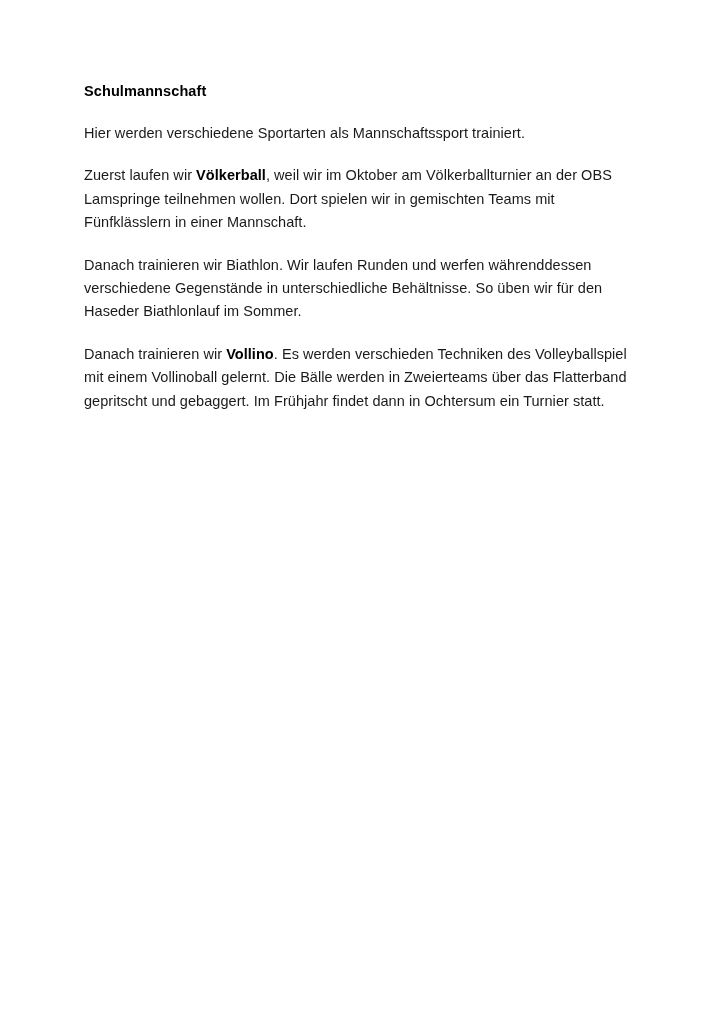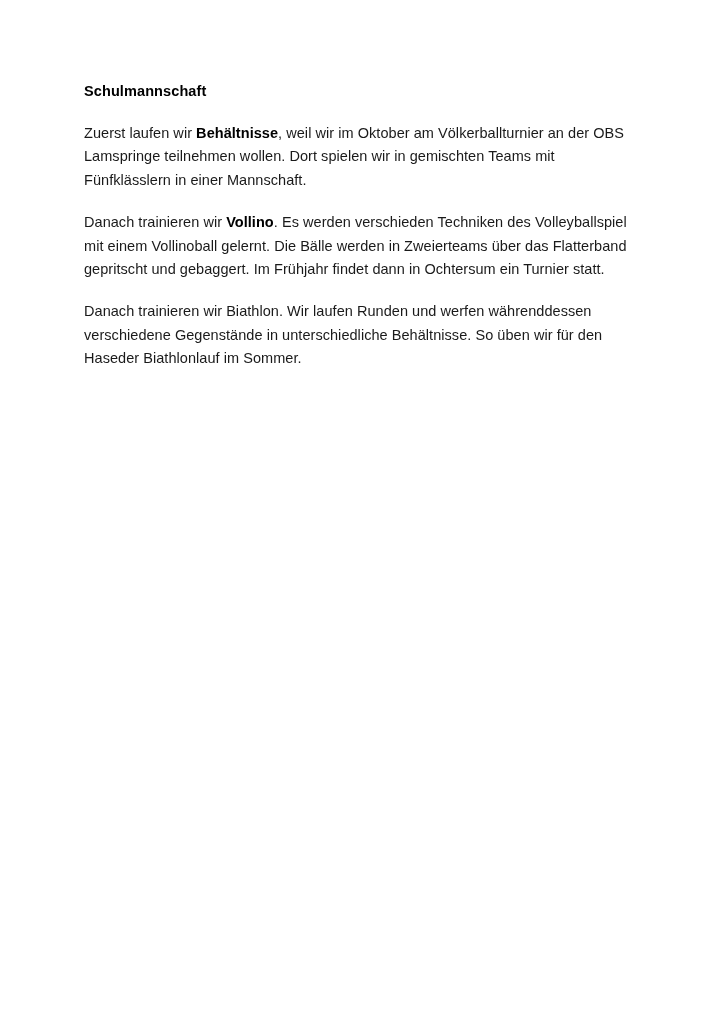--- a/index.html
+++ b/index.html
@@ -45,18 +45,19 @@
     color: #000;
   }
 </style>
 </head>
 <body>
 
 <div class="page">
   <div class="doc-body">
     <h1 class="doc-title">Schulmannschaft</h1>
     <div id="paragraph-list">
-        <p class="para"><span>Zuerst laufen wir </span><b>Behältnisse</b><span>, weil wir im Oktober am Völkerballturnier an der OBS Lamspringe teilnehmen wollen. Dort spielen wir in gemischten Teams mit Fünfklässlern in einer Mannschaft.</span></p>
+        <p class="para"><span>Hier werden verschiedene Sportarten als Mannschaftssport trainiert.</span></p>
+        <p class="para"><span>Zuerst laufen wir </span><b>Völkerball</b><span>, weil wir im Oktober am Völkerballturnier an der OBS Lamspringe teilnehmen wollen. Dort spielen wir in gemischten Teams mit Fünfklässlern in einer Mannschaft.</span></p>
+        <p class="para"><span>Danach trainieren wir Biathlon. Wir laufen Runden und werfen währenddessen verschiedene Gegenstände in unterschiedliche Behältnisse. So üben wir für den Haseder Biathlonlauf im Sommer.</span></p>
         <p class="para"><span>Danach trainieren wir </span><b>Vollino</b><span>. Es werden verschieden Techniken des Volleyballspiel mit einem Vollinoball gelernt. Die Bälle werden in Zweierteams über das Flatterband gepritscht und gebaggert. Im Frühjahr findet dann in Ochtersum ein Turnier statt.</span></p>
-        <p class="para"><span>Danach trainieren wir Biathlon. Wir laufen Runden und werfen währenddessen verschiedene Gegenstände in unterschiedliche Behältnisse. So üben wir für den Haseder Biathlonlauf im Sommer.</span></p>
       </div>
   </div>
 </div>
 
 </body></html>

